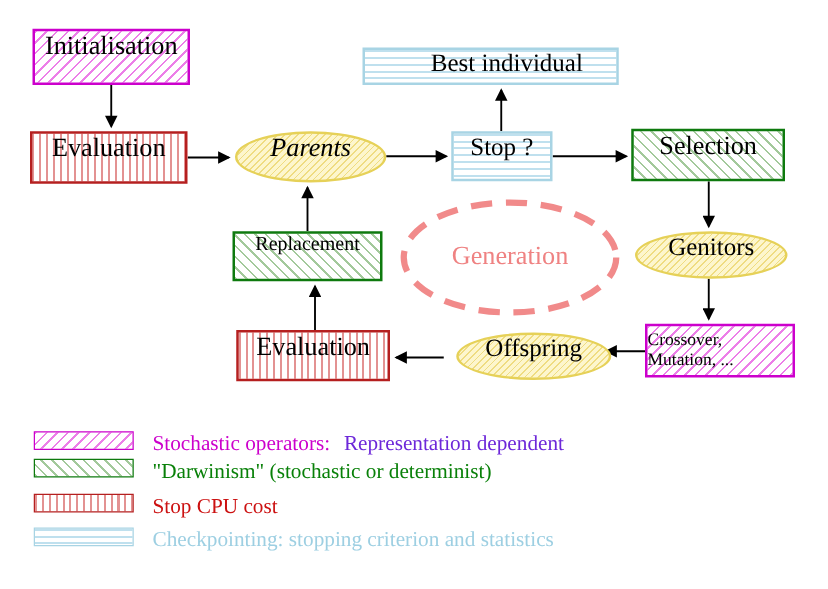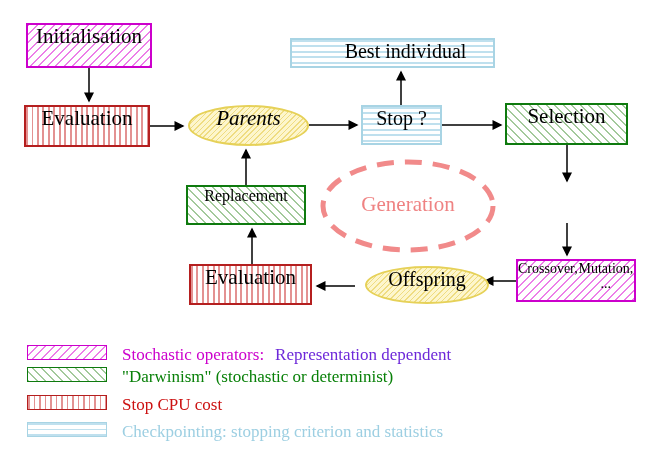--- a/index.html
+++ b/index.html
@@ -46,21 +46,21 @@
     background: repeating-linear-gradient(135deg, #efdc81 0, #efdc81 1px, rgba(0,0,0,0) 1px, rgba(0,0,0,0) 3.8px) #fdf6cd;
   }
 
   #n-init        { left: 26px;  top: 23px;  width: 126px; height: 45px; font-size: 21px; }
   #n-eval-top    { left: 24px;  top: 105px; width: 126px; height: 42px; font-size: 21px; }
   #n-parents     { left: 188px; top: 105px; width: 121px; height: 41px; font-size: 21px; font-style: italic; }
   #n-best        { left: 290px; top: 38px;  width: 205px; height: 30px; font-size: 20px; padding-left: 26px; }
   #n-stop        { left: 361px; top: 105px; width: 81px;  height: 40px; font-size: 20px; border-radius: 0; }
   #n-selection   { left: 505px; top: 103px; width: 123px; height: 42px; font-size: 21px; }
   #n-genitors    { left: 508px; top: 185px; width: 122px; height: 38px; font-size: 20px; }
-  #n-crossover   { left: 516px; top: 259px; width: 120px; height: 43px; font-size: 14px; flex-direction: row; }
+  #n-crossover   { left: 516px; top: 259px; width: 120px; height: 43px; font-size: 14px; flex-direction: column; }
   #n-offspring   { left: 365px; top: 266px; width: 124px; height: 38px; font-size: 20px; }
   #n-eval-bottom { left: 189px; top: 264px; width: 123px; height: 41px; font-size: 21px; }
   #n-replacement { left: 186px; top: 185px; width: 120px; height: 40px; font-size: 16px; }
 
   #n-generation-label {
     left: 323px; top: 193px; width: 170px; height: 26px;
     font-size: 21px; color: #ef8282; border: none; background: transparent;
   }
 
   .legend-row {
@@ -131,20 +131,23 @@
   </div>
 
   <div class="node cyan-stripes" id="n-stop">
     <span>Stop ?</span>
   </div>
 
   <div class="node green-hatch" id="n-selection">
     <span>Selection</span>
   </div>
 
+  <div class="node yellow-ellipse" id="n-genitors">
+    <span>Genitors</span>
+  </div>
 
   <div class="node magenta-hatch" id="n-crossover">
     <span>Crossover,</span>
     <span>Mutation, ...</span>
   </div>
 
   <div class="node yellow-ellipse" id="n-offspring">
     <span>Offspring</span>
   </div>
 

